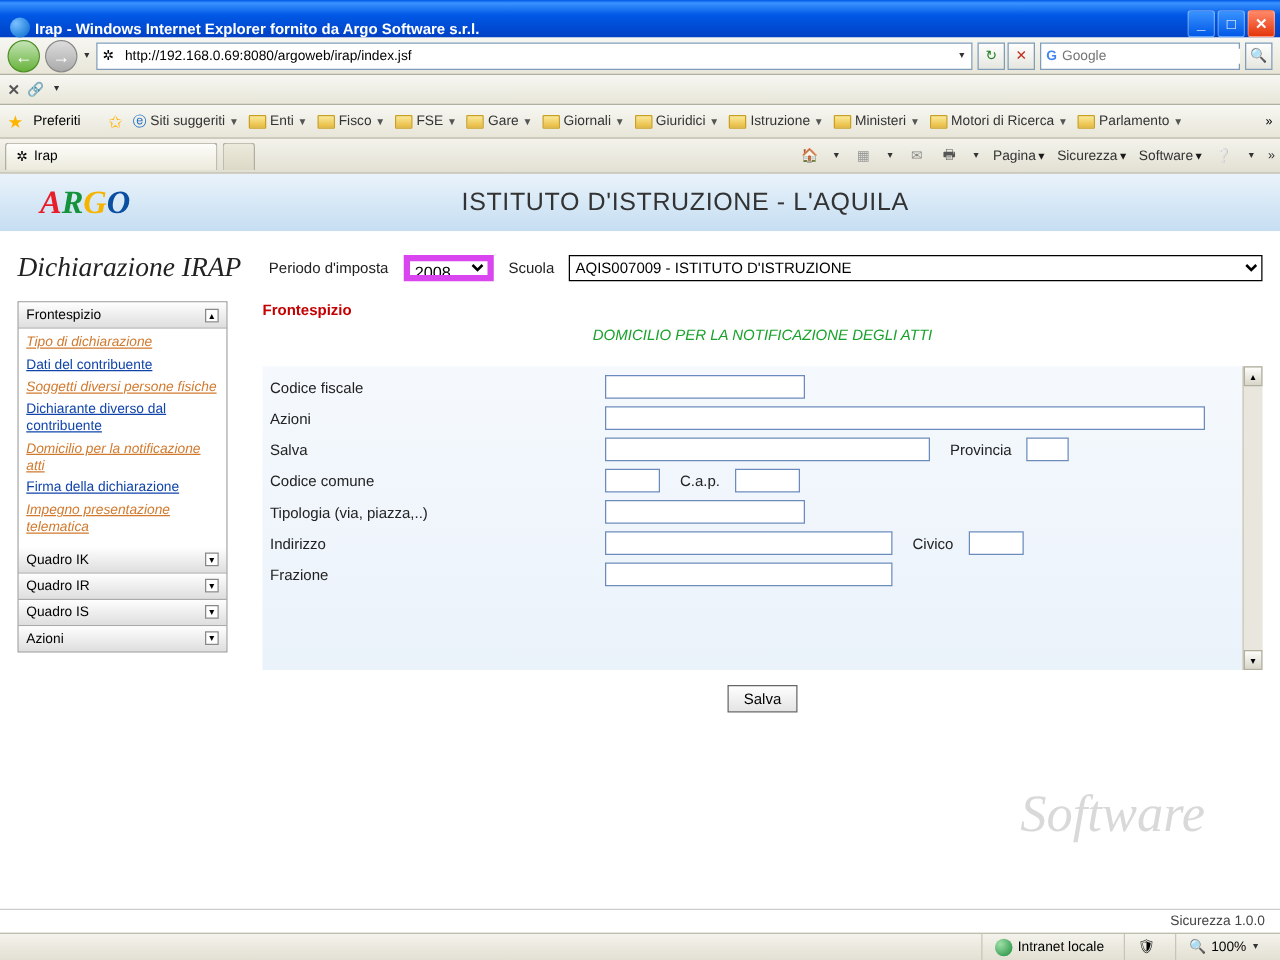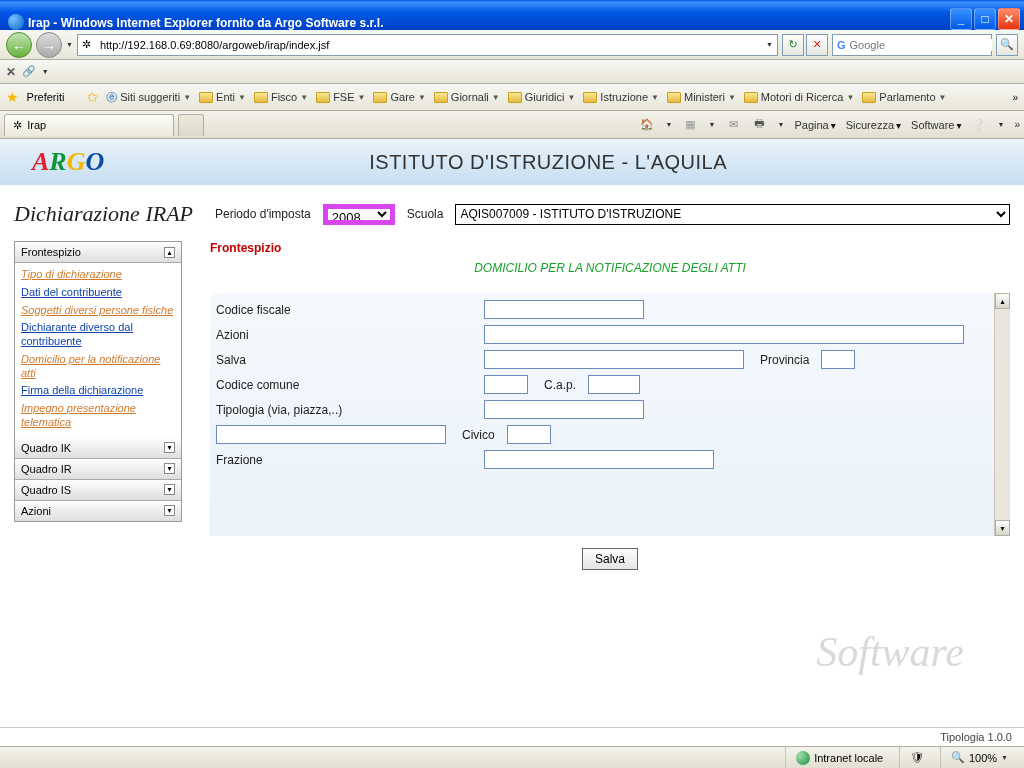--- a/index.html
+++ b/index.html
@@ -302,20 +302,21 @@
               <div class="flabel">Codice comune</div>
               <input class="tinput w-cc" style="">
               <span class="inline-label">C.a.p.</span>
               <input class="tinput w-cap" style="">
             </div>
           <div class="frow">
               <div class="flabel">Tipologia (via, piazza,..)</div>
               <input class="tinput w-tip" style="">
             </div>
           <div class="frow">
+              <div class="flabel">Indirizzo</div>
               <input class="tinput w-ind" style="">
               <span class="inline-label">Civico</span>
               <input class="tinput w-civ" style="">
             </div>
           <div class="frow">
               <div class="flabel">Frazione</div>
               <input class="tinput w-fraz" style="">
             </div>
         </div>
         <div class="form-scroll">
@@ -325,21 +326,21 @@
         </div>
       </div>
 
       <div class="save-row"><button class="savebtn">Salva</button></div>
     </div>
   </div>
 
   <div class="watermark">Software</div>
 
   <div class="content-border"></div>
-  <div class="version-row">Tipologia 1.0.0</div>
+  <div class="version-row">Sicurezza 1.0.0</div>
 </div>
 
 <div class="statusbar">
   <div class="spacer"></div>
   <div class="zone">
     <div class="globe"></div>
     <span>Intranet locale</span>
   </div>
   <div class="zone">
       <span>🛡</span>

